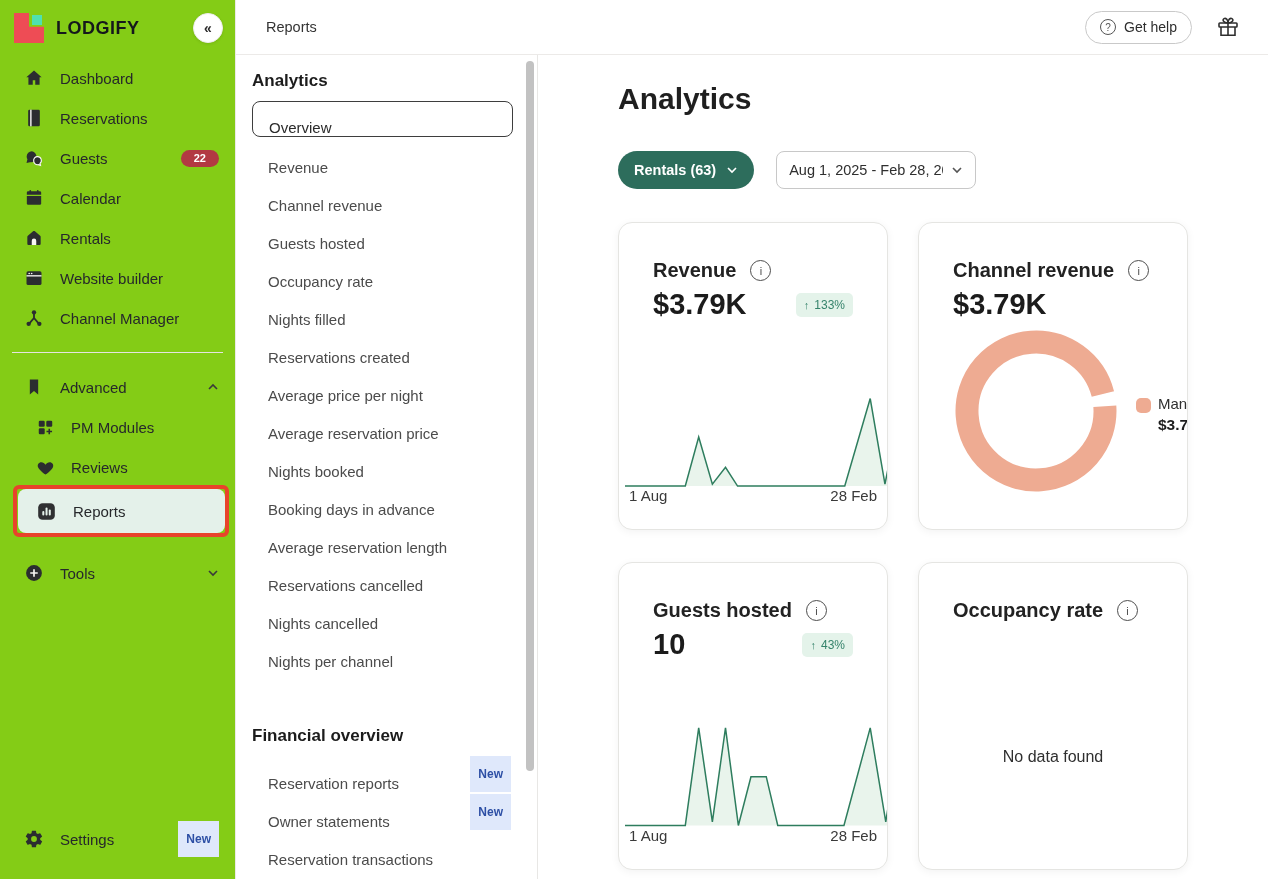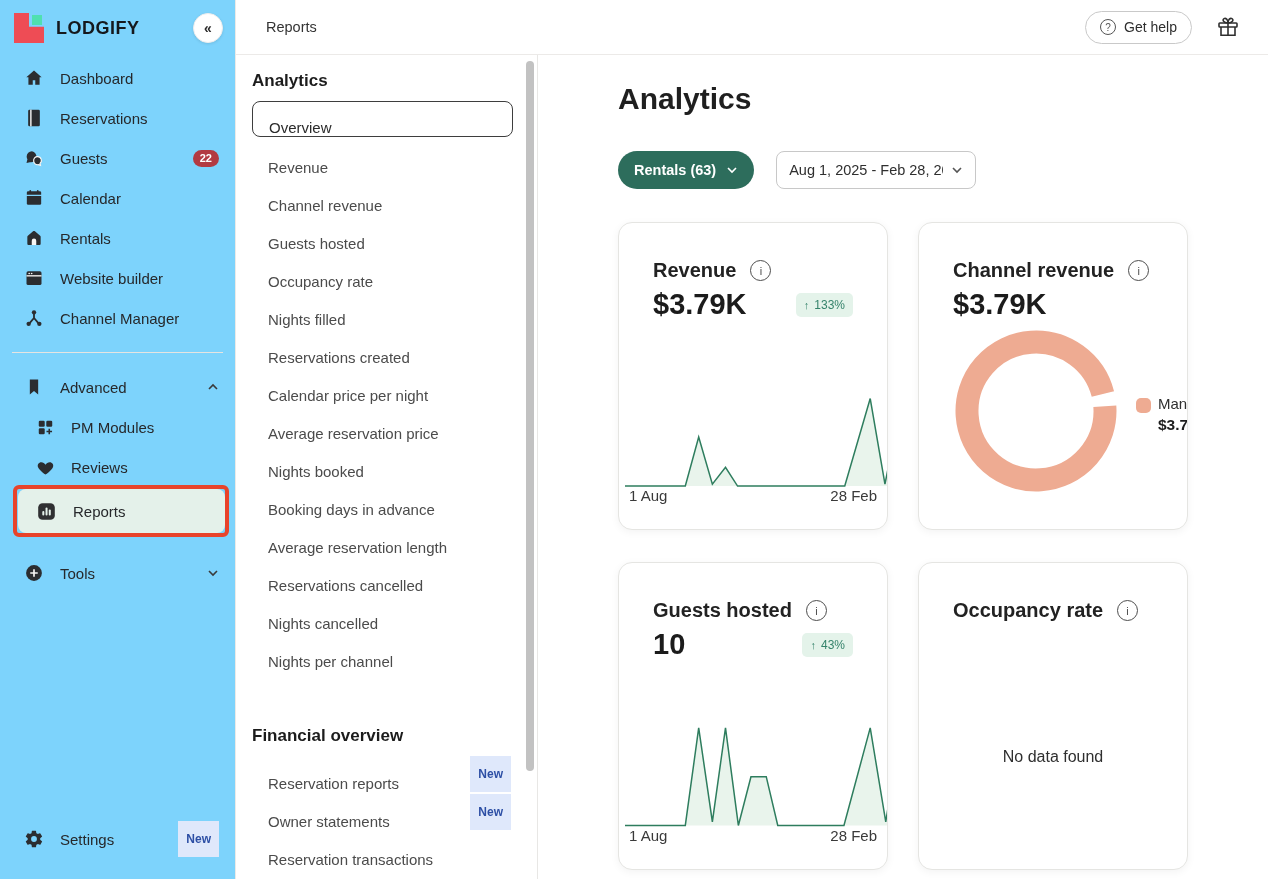--- a/index.html
+++ b/index.html
@@ -1,37 +1,37 @@
 <!DOCTYPE html>
 <html><head>
 <meta charset="utf-8">
 <style>
   * { margin:0; padding:0; box-sizing:border-box; }
   html,body { width:1268px; height:879px; overflow:hidden; }
   body { font-family:"Liberation Sans", sans-serif; background:#fff; color:#2c2c2c; }
   .app { display:flex; width:1268px; height:879px; }
 
   
-  .sidebar { width:236px; background:#7dd3fc; border-right:1px solid #ebeae7; position:relative; flex:none; }
+  .sidebar { width:236px; background:#84cc16; border-right:1px solid #ebeae7; position:relative; flex:none; }
   .logo-row { display:flex; align-items:center; height:56px; padding:0 12px 0 14px; }
   .logo-mark { width:30px; height:30px; position:relative; flex:none; }
   .logo-mark .l-red { position:absolute; left:0; top:0; width:30px; height:30px;
     background:#ee4c55; clip-path:polygon(0 0,50% 0,50% 46%,100% 46%,100% 100%,0 100%); }
   .logo-mark .l-mint { position:absolute; right:2px; top:2px; width:10px; height:10px; background:#4fe0b0; }
   .brand { font-size:18px; font-weight:800; letter-spacing:.5px; color:#15181c; margin-left:12px; flex:1; }
   .collapse-btn { width:30px; height:30px; border-radius:50%; background:#fff; border:1px solid #eee;
     box-shadow:0 1px 3px rgba(0,0,0,.10); display:flex; align-items:center; justify-content:center;
     font-size:14px; font-weight:700; color:#2c2c2c; cursor:pointer; }
   .nav { margin-top:2px; }
   .nav-item { display:flex; align-items:center; height:40px; padding:0 16px 0 24px; gap:16px;
     font-size:15px; font-weight:500; color:#26282b; cursor:pointer; }
   .nav-item svg { flex:none; }
   .nav-label { flex:1; }
   .count-badge { background:#b23a42; color:#fff; font-size:11px; font-weight:700; border-radius:9px;
-    padding:2px 7px; line-height:13px;margin-left:36px; }
+    padding:2px 13px; line-height:13px;margin-left:36px; }
   .divider { height:1px; background:#e6e4e1; margin:14px 12px; }
   .sub-item { padding-left:36px; }
   .active-wrap { position:relative; margin:2px 10px 2px 18px; }
   .nav-item.active { background:#e4f1ea; border-radius:8px; height:44px; padding:0 12px 0 18px; margin:0; }
   .annotation { position:absolute; left:-5px; right:-4px; top:-4px; bottom:-4px;
     border:4px solid #e8432b; border-radius:6px; pointer-events:none; }
   .chev { margin-left:auto; color:#3a3a3a; display:flex; }
   .settings-row { position:absolute; left:0; right:0; bottom:20px; }
   .new-badge { background:#dfe8fb; color:#2d4fa5; font-size:12px; font-weight:600; border-radius:0;
     padding:11px 8px; line-height:14px;margin-left:27px; }
@@ -274,21 +274,21 @@
           <div class="subnav-item">
               <span class="item-label">Occupancy rate</span>
             </div>
           <div class="subnav-item">
               <span class="item-label">Nights filled</span>
             </div>
           <div class="subnav-item">
               <span class="item-label">Reservations created</span>
             </div>
           <div class="subnav-item">
-              <span class="item-label">Calendar price per night</span>
+              <span class="item-label">Average price per night</span>
             </div>
           <div class="subnav-item">
               <span class="item-label">Average reservation price</span>
             </div>
           <div class="subnav-item">
               <span class="item-label">Nights booked</span>
             </div>
           <div class="subnav-item">
               <span class="item-label">Booking days in advance</span>
             </div>

